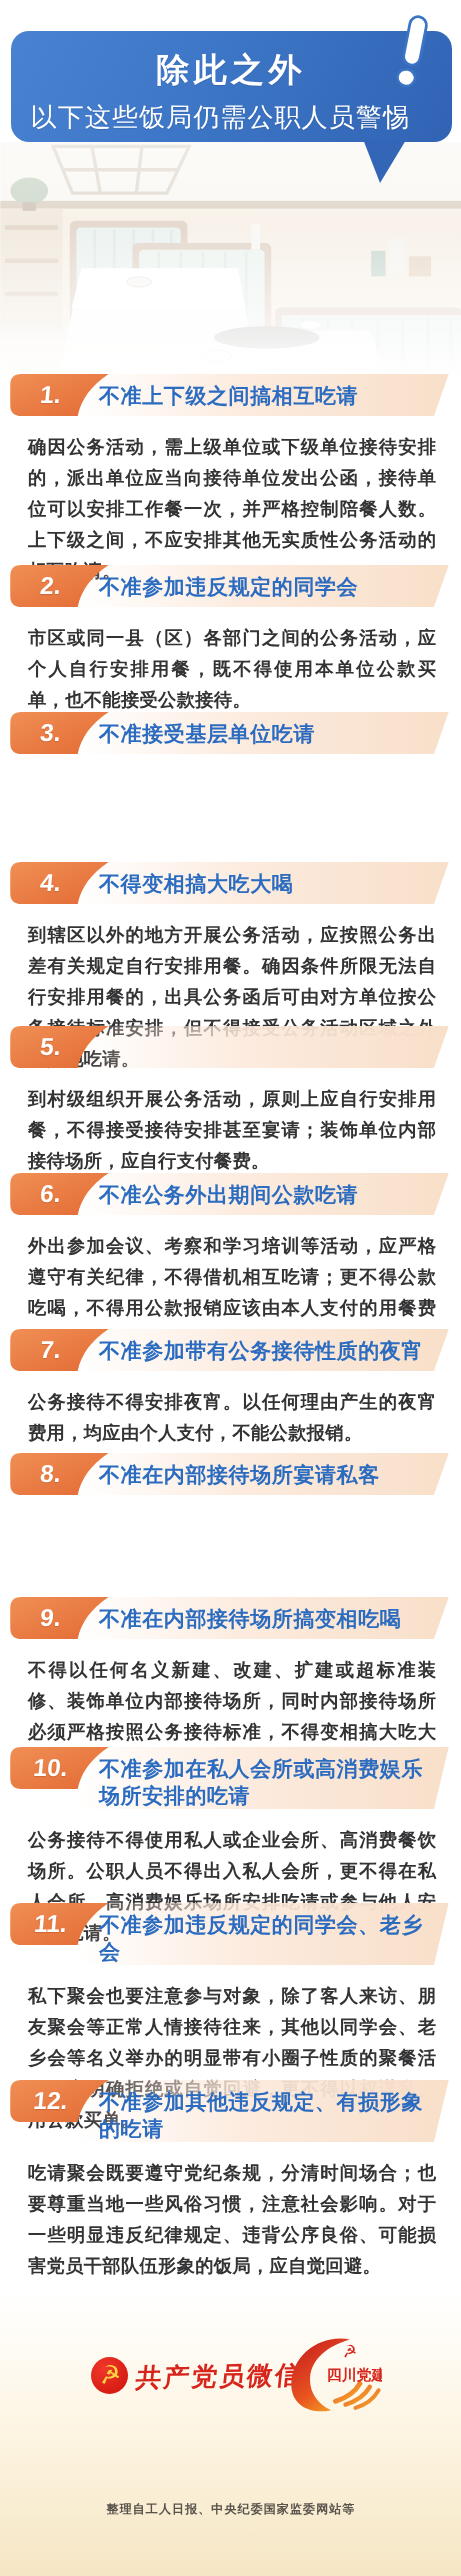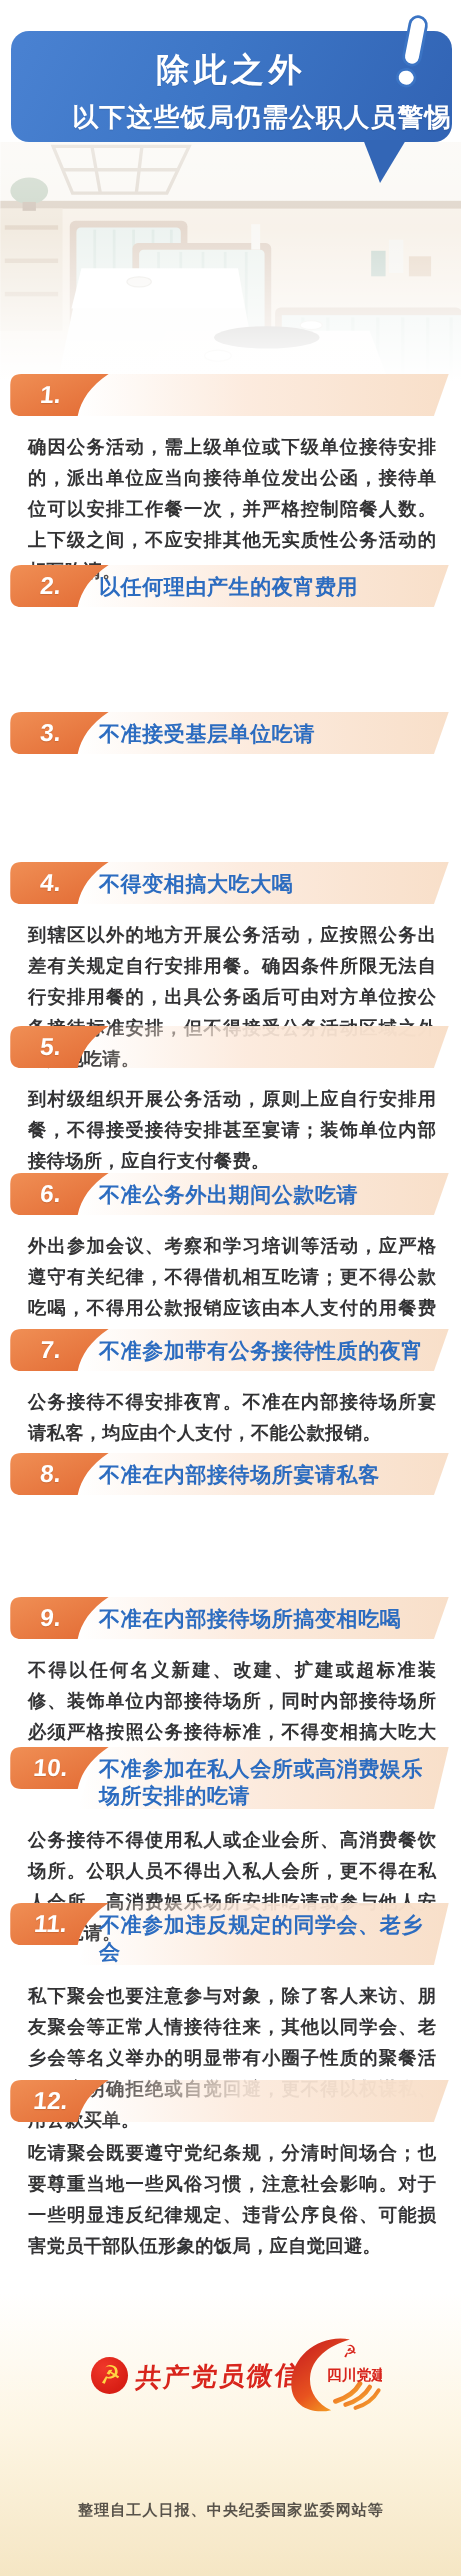--- a/index.html
+++ b/index.html
@@ -17,22 +17,22 @@
     border-radius:18px;
     background:linear-gradient(118deg,#4a82d2 0%,#3d76c6 45%,#3163b4 100%);
     z-index:3;
   }
   .bubble-line1{
     margin-top:16.7px;text-align:center;color:#fff;
     font-size:33px;font-weight:800;letter-spacing:4.4px;
     text-shadow:0 1.1px 1.1px rgba(0,0,0,0.12);
   }
   .bubble-line2{
-    margin-top:7.8px;text-align:right;color:#fff;
-    font-size:26px;font-weight:700;letter-spacing:1.1px;
+    margin-top:7.8px;text-align:left;color:#fff;
+    font-size:26px;font-weight:400;letter-spacing:1.1px;
     text-shadow:0 1.1px 1.1px rgba(0,0,0,0.12);
     padding-left:20px;
   }
   .bubble-tail{
     position:absolute;left:362px;top:140px;width:44px;height:43px;
     background:#3366b6;
     clip-path:polygon(3% 0,100% 0,41% 100%);
     z-index:3;
   }
   .excl{position:absolute;left:389px;top:13.3px;width:50px;height:78px;z-index:4;}
@@ -85,21 +85,21 @@
   }
   .emblem span{color:#ffd642;font-size:24.5px;line-height:1;transform:rotate(-8deg);}
   .logo-left-text{
     position:absolute;left:136px;top:24.5px;
     color:#d8251c;font-size:25.6px;font-weight:800;letter-spacing:2.2px;
     transform:skewX(-7deg) rotate(-1deg);
   }
   .logo-right{position:absolute;left:288px;top:2.8px;width:94px;height:75px;}
   .attribution{
     position:absolute;left:0;top:167px;width:100%;
-    text-align:center;color:#57524a;font-size:15px;font-weight:600;letter-spacing:1.1px;
+    text-align:center;color:#57524a;font-size:12px;font-weight:600;letter-spacing:1.1px;
   }
 </style>
 </head>
 <body>
 
 <div class="page">
 
   <div class="bubble">
     <div class="bubble-line1">除此之外</div>
     <div class="bubble-line2">以下这些饭局仍需公职人员警惕</div>
@@ -197,41 +197,43 @@
             <defs>
               <linearGradient id="bg-grad-0" x1="0" y1="0" x2="1" y2="1">
                 <stop offset="0" stop-color="#f08f55"></stop>
                   <stop offset="1" stop-color="#e26a33"></stop>
               </linearGradient>
             </defs>
             <path d="M20,0 H178 C146,22 128,46 122,76 H20 Q0,76 0,56 V20 Q0,0 20,0 Z" fill="url(#bg-grad-0)"></path>
           </svg>
           <div class="badge-num">1.</div>
         </div>
+        <div class="sec-title">不准上下级之间搞相互吃请</div>
       </div>
       <div class="sec-body">确因公务活动，需上级单位或下级单位接待安排的，派出单位应当向接待单位发出公函，接待单位可以安排工作餐一次，并严格控制陪餐人数。上下级之间，不应安排其他无实质性公务活动的相互吃请。</div>
     </div>
 
     <div class="section sec-2">
       <div class="sec-head">
         <div class="band"></div>
         <div class="badge">
           <svg width="100" height="42" viewBox="0 0 180 76">
             <defs>
               <linearGradient id="bg-grad-1" x1="0" y1="0" x2="1" y2="1">
                 <stop offset="0" stop-color="#f08f55"></stop>
                   <stop offset="1" stop-color="#e26a33"></stop>
               </linearGradient>
             </defs>
             <path d="M20,0 H178 C146,22 128,46 122,76 H20 Q0,76 0,56 V20 Q0,0 20,0 Z" fill="url(#bg-grad-1)"></path>
           </svg>
           <div class="badge-num">2.</div>
         </div>
-        <div class="sec-title">以任何理由产生的夜宵费用</div>
-      </div>
+        <div class="sec-title">不准参加违反规定的同学会</div>
+      </div>
+      <div class="sec-body">市区或同一县（区）各部门之间的公务活动，应个人自行安排用餐，既不得使用本单位公款买单，也不能接受公款接待。</div>
     </div>
 
     <div class="section sec-3">
       <div class="sec-head">
         <div class="band"></div>
         <div class="badge">
           <svg width="100" height="42" viewBox="0 0 180 76">
             <defs>
               <linearGradient id="bg-grad-2" x1="0" y1="0" x2="1" y2="1">
                 <stop offset="0" stop-color="#f08f55"></stop>
@@ -315,21 +317,21 @@
                 <stop offset="0" stop-color="#f08f55"></stop>
                   <stop offset="1" stop-color="#e26a33"></stop>
               </linearGradient>
             </defs>
             <path d="M20,0 H178 C146,22 128,46 122,76 H20 Q0,76 0,56 V20 Q0,0 20,0 Z" fill="url(#bg-grad-6)"></path>
           </svg>
           <div class="badge-num">7.</div>
         </div>
         <div class="sec-title">不准参加带有公务接待性质的夜宵</div>
       </div>
-      <div class="sec-body">公务接待不得安排夜宵。不准在内部接待场所宴请私客，均应由个人支付，不能公款报销。</div>
+      <div class="sec-body">公务接待不得安排夜宵。以任何理由产生的夜宵费用，均应由个人支付，不能公款报销。</div>
     </div>
 
     <div class="section sec-8">
       <div class="sec-head">
         <div class="band"></div>
         <div class="badge">
           <svg width="100" height="42" viewBox="0 0 180 76">
             <defs>
               <linearGradient id="bg-grad-7" x1="0" y1="0" x2="1" y2="1">
                 <stop offset="0" stop-color="#f08f55"></stop>
@@ -412,20 +414,21 @@
             <defs>
               <linearGradient id="bg-grad-11" x1="0" y1="0" x2="1" y2="1">
                 <stop offset="0" stop-color="#f08f55"></stop>
                   <stop offset="1" stop-color="#e26a33"></stop>
               </linearGradient>
             </defs>
             <path d="M20,0 H178 C146,22 128,46 122,76 H20 Q0,76 0,56 V20 Q0,0 20,0 Z" fill="url(#bg-grad-11)"></path>
           </svg>
           <div class="badge-num">12.</div>
         </div>
+        <div class="sec-title">不准参加其他违反规定、有损形象的吃请</div>
       </div>
       <div class="sec-body">吃请聚会既要遵守党纪条规，分清时间场合；也要尊重当地一些风俗习惯，注意社会影响。对于一些明显违反纪律规定、违背公序良俗、可能损害党员干部队伍形象的饭局，应自觉回避。</div>
     </div>
   </div>
 
   <div class="footer">
     <div class="emblem">
         <span>☭</span>
       </div>
     <div class="logo-left-text">共产党员微信</div>

